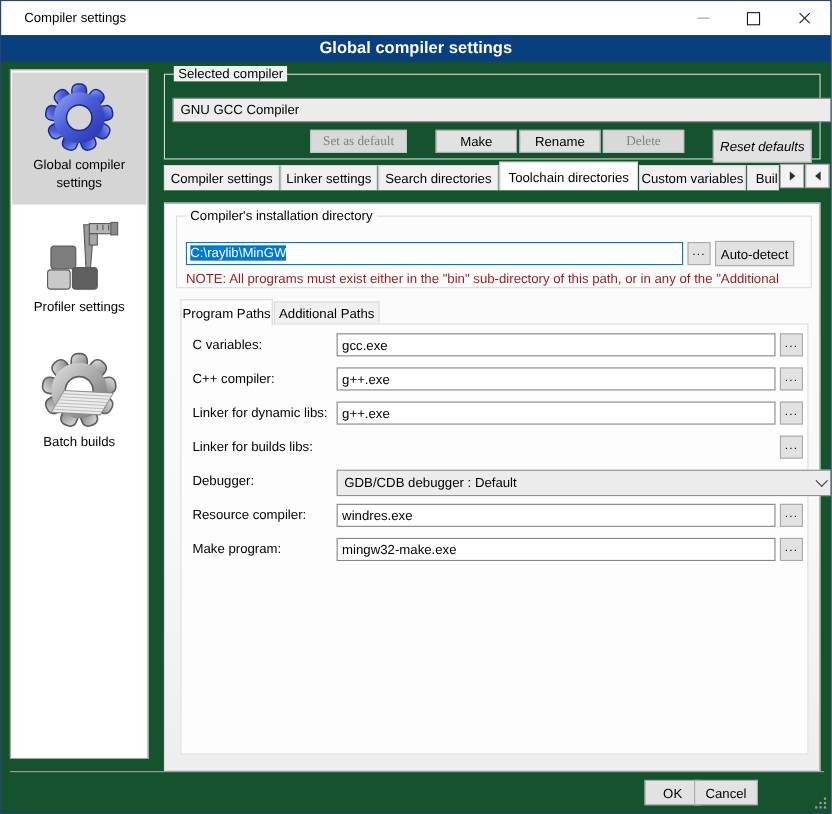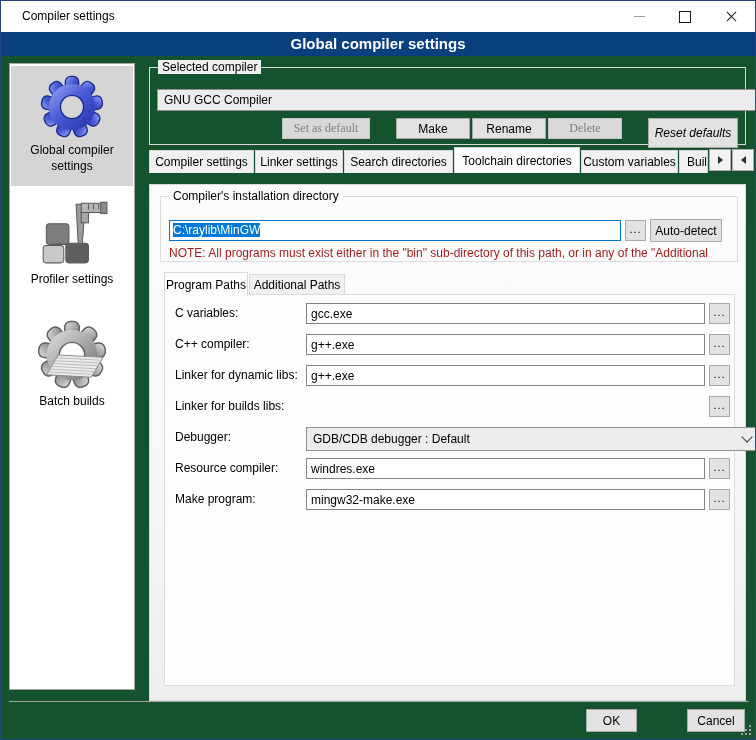--- a/index.html
+++ b/index.html
@@ -318,18 +318,18 @@
           </div>
       </div>
 
     </div>
   </div>
 
   <div class="abs divider"></div>
   <div class="abs btn" style="left:585px;top:708px;width:51px;height:23px;">
     <span>OK</span>
   </div>
-  <div class="abs btn" style="left:686px;top:708px;width:58px;height:23px;">
+  <div class="abs btn" style="left:630px;top:708px;width:58px;height:23px;">
     <span>Cancel</span>
   </div>
   <div class="abs grip"></div>
 
 </div>
 
 </body></html>

